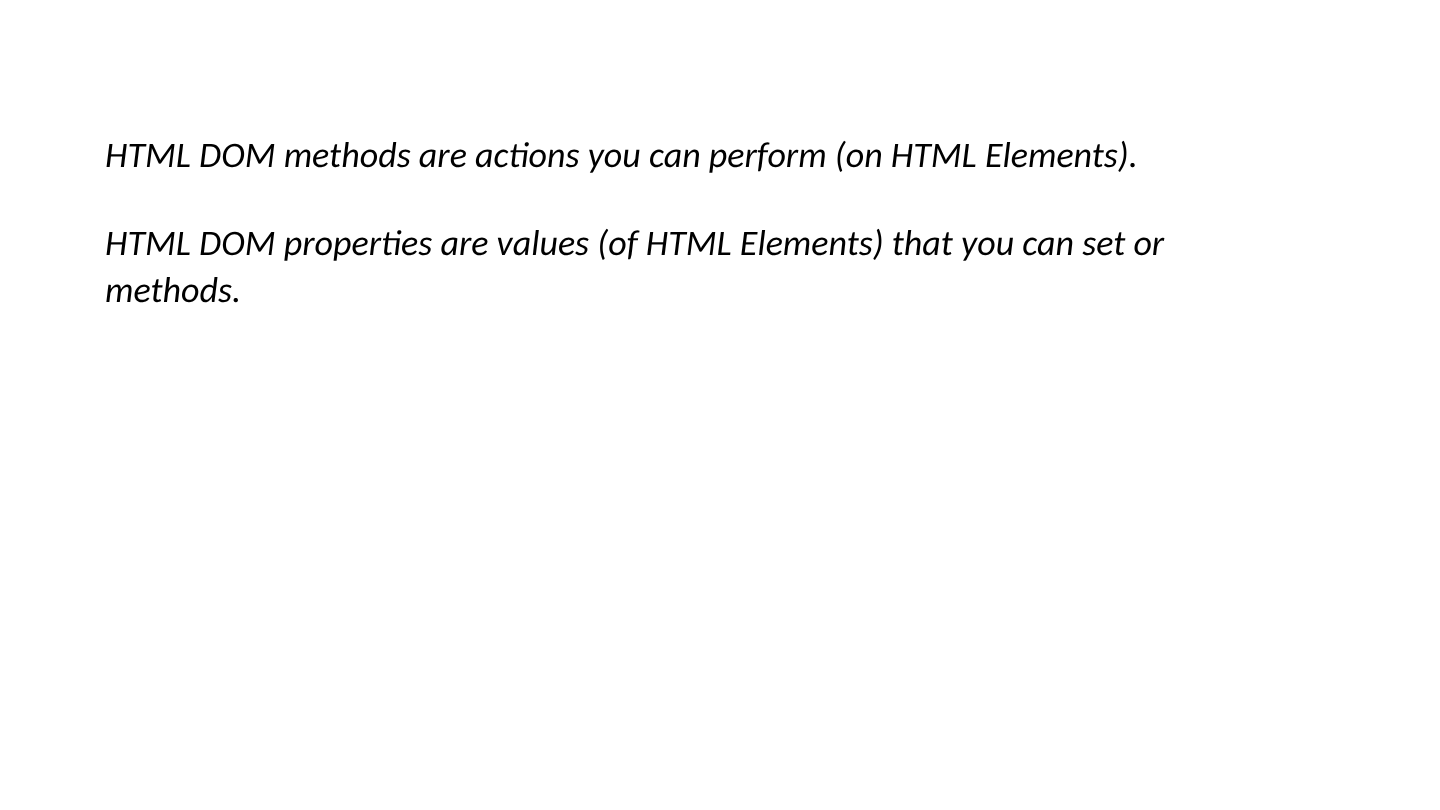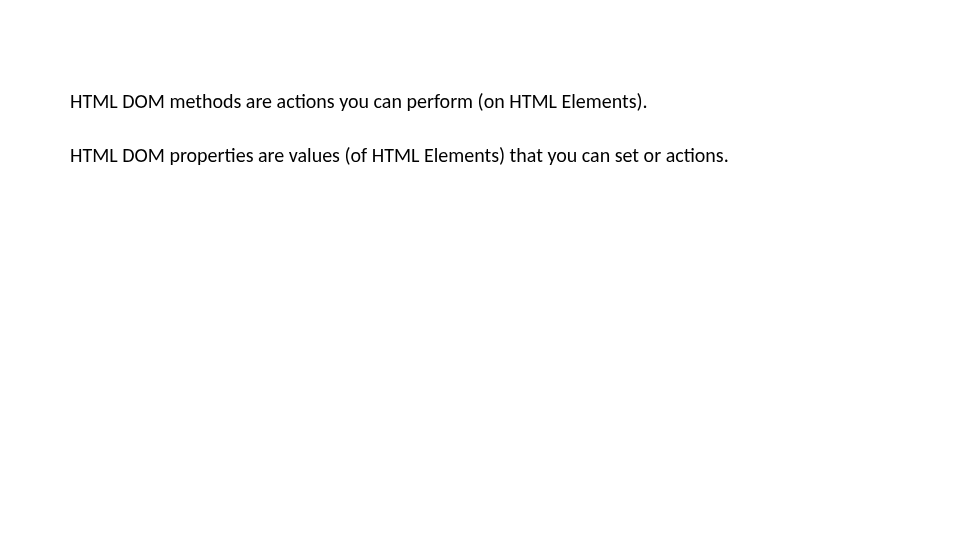--- a/index.html
+++ b/index.html
@@ -9,23 +9,24 @@
     }
     body {
       width: 960px;
       height: 540px;
       background: #ffffff;
       font-family: Calibri, "Segoe UI", Arial, sans-serif;
       color: #000000;
       padding: 88px 70px 0 70px;
     }
     .paragraph {
-      font-size: 20px;
+      font-size: 24px;
       line-height: 1.3;
       margin-bottom: 28px;
       max-width: 760px;
+      font-style: italic;
     }
   </style>
 </head>
 <body>
 
 <p class="paragraph">HTML DOM methods are actions you can perform (on HTML Elements).</p>
-<p class="paragraph">HTML DOM properties are values (of HTML Elements) that you can set or actions.</p>
+<p class="paragraph">HTML DOM properties are values (of HTML Elements) that you can set or methods.</p>
 
 </body></html>

